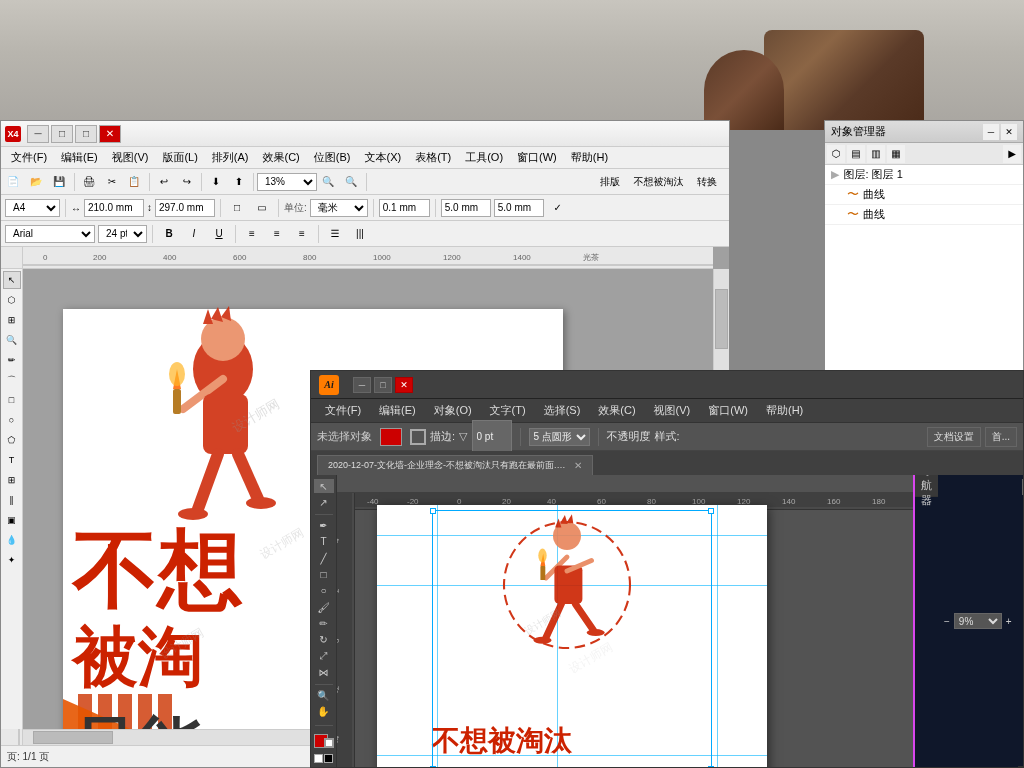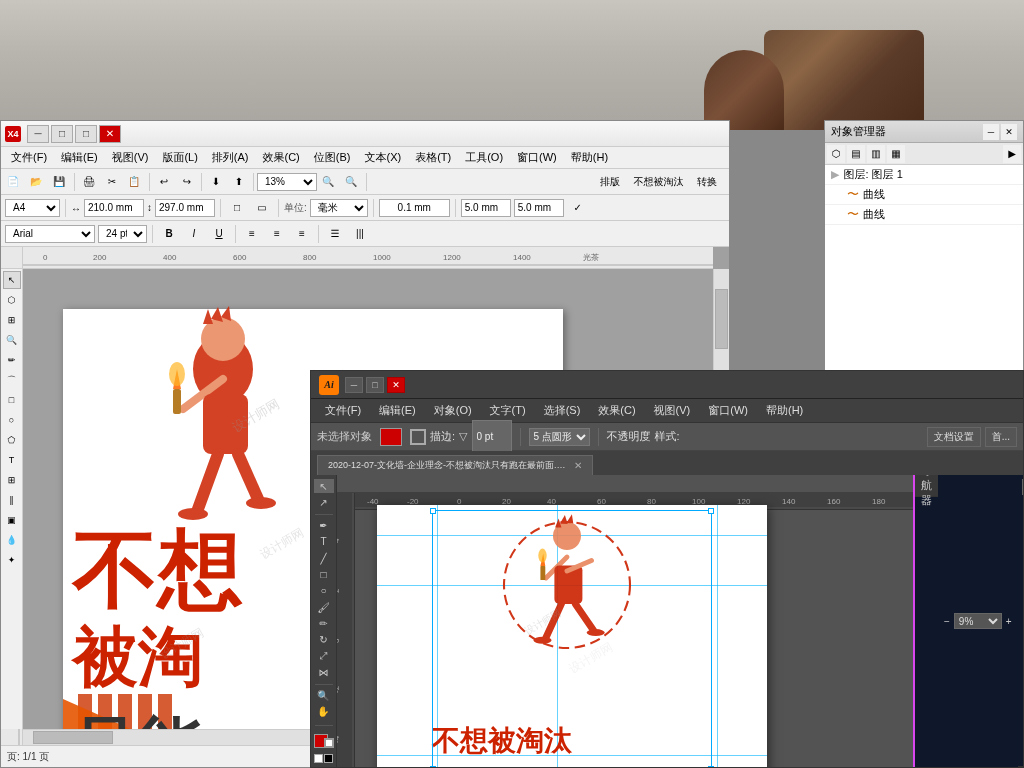--- a/index.html
+++ b/index.html
@@ -372,21 +372,21 @@
     .ai-logo {
       width: 20px; height: 20px;
       background: #ff7c00;
       border-radius: 3px;
       display: flex;
       align-items: center;
       justify-content: center;
       color: #1a1a1a;
       font-weight: 900;
       font-size: 10px;
-      margin-right: 6px;
+      margin-right: 14px;
       font-family: serif;
       font-style: italic;
     }
     .ai-menu-bar {
       height: 24px;
       background: #404040;
       border-bottom: 1px solid #333;
       display: flex;
       align-items: center;
       padding: 0 6px;
@@ -684,21 +684,21 @@
     <input class="prop-input" style="width: 60px;" value="297.0 mm">
     <div class="toolbar-sep"></div>
     <div class="tb-btn">□</div>
     <div class="tb-btn">▭</div>
     <div class="toolbar-sep"></div>
     <span class="prop-label">单位:</span>
     <select class="prop-input" style="width:58px">
       <option>毫米</option>
     </select>
     <div class="toolbar-sep"></div>
-    <input class="prop-input" style="width: 71px; text-align: center;" value="0.1 mm">
+    <input class="prop-input" style="width: 51px;" value="0.1 mm">
     <div class="toolbar-sep"></div>
     <input class="prop-input" style="width: 50px;" value="5.0 mm">
     <input class="prop-input" style="width: 50px;" value="5.0 mm">
     <div class="tb-btn">✓</div>
   </div>
 
   <div class="text-toolbar">
     <select class="prop-input" style="width:90px">
       <option>Arial</option>
     </select>

